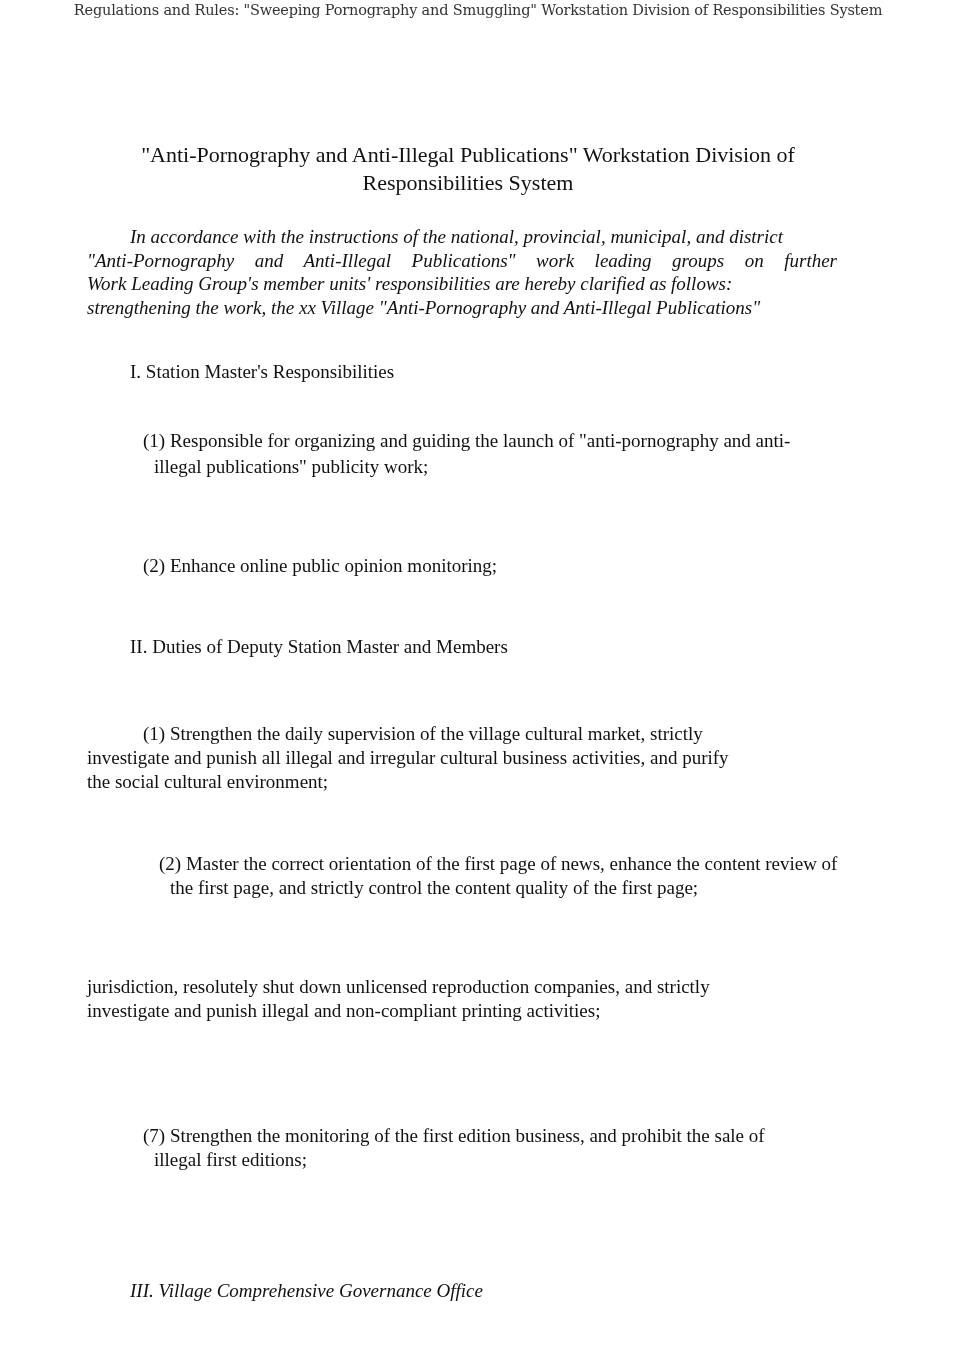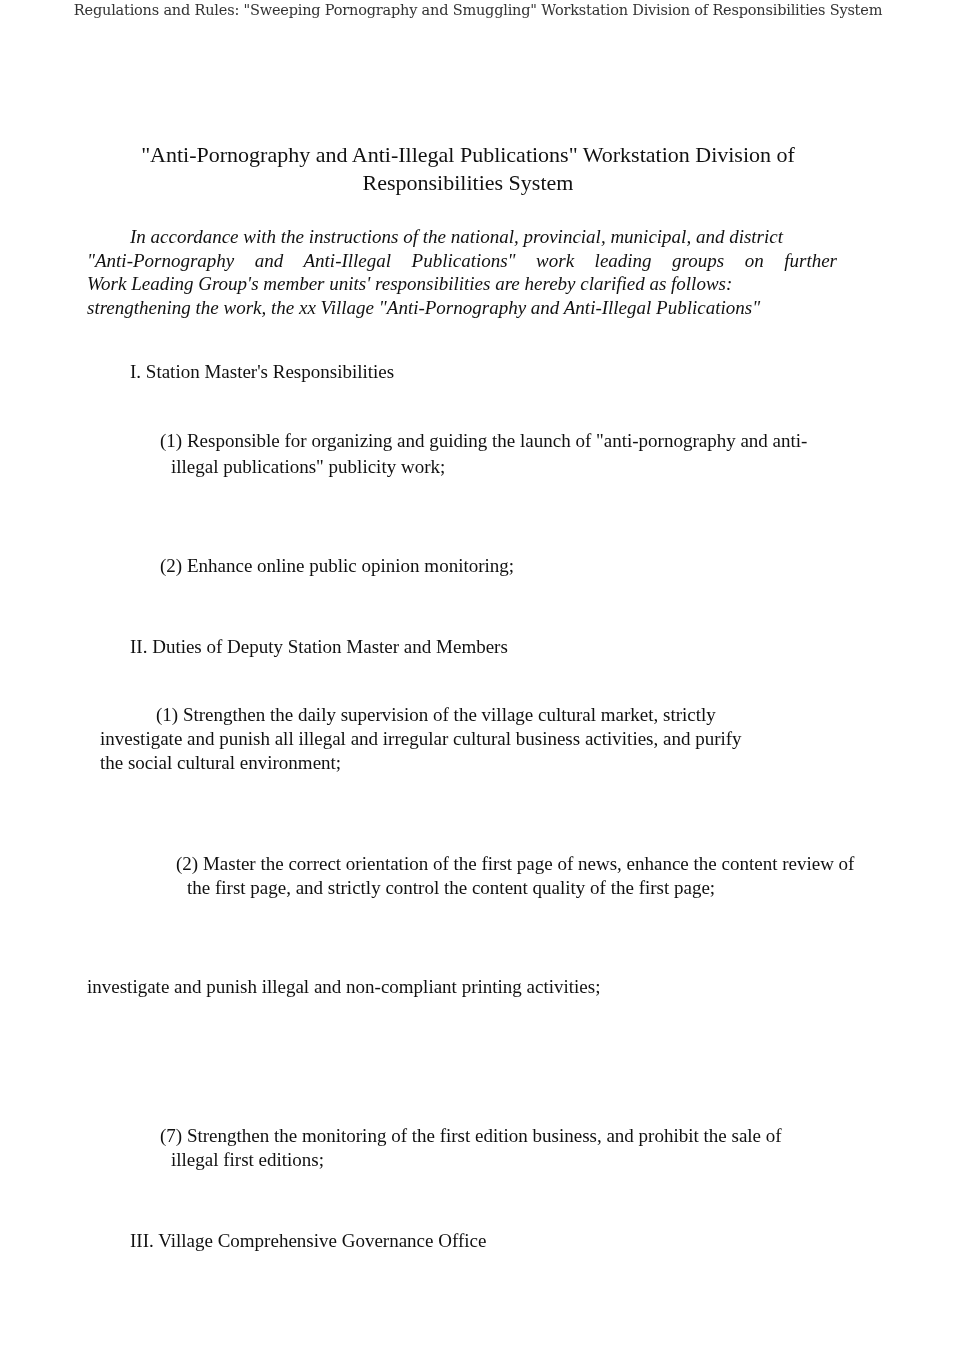--- a/index.html
+++ b/index.html
@@ -51,21 +51,21 @@
       line-height: 23.5px;
       font-style: italic;
     }
     .intro .line { display: block; white-space: nowrap; }
     .intro .justify {
       text-align: justify;
       text-align-last: justify;
       white-space: normal;
     }
     .section-heading { left: 130px; }
-    .item-hanging { left: 160px; }
+    .item-hanging { left: 143px; }
     .item-hanging .cont { display: block; padding-left: 11px; }
     .item-block { left: 87px; }
     .item-block .first { display: block; padding-left: 56px; }
     .line { display: block; }
   </style>
 </head>
 <body>
 
 <div class="running-header">Regulations and Rules: "Sweeping Pornography and Smuggling" Workstation Division of Responsibilities System</div>
 
@@ -87,33 +87,34 @@
   <span class="line">(1) Responsible for organizing and guiding the launch of   "anti-pornography and anti-</span>
   <span class="cont">illegal publications" publicity work;</span>
 </div>
 
 <div class="text item-hanging" style="top:554px;">
   <span class="line">(2) Enhance online public opinion monitoring;</span>
 </div>
 
 <div class="text section-heading" style="top:635px;">II. Duties of Deputy Station Master and Members</div>
 
-<div class="text item-block" style="top:703px;margin-left:13px;">
+<div class="text item-block" style="top:722px;">
   <span class="first">(1) Strengthen the daily supervision of the village cultural market, strictly</span>
   <span class="line">investigate and punish all illegal and irregular cultural business activities, and purify</span>
   <span class="line">the social cultural environment;</span>
 </div>
 
 <div class="text item-hanging" style="top:852px;margin-left:16px;">
   <span class="line">(2) Master the correct orientation of the first page of news, enhance the content review of</span>
   <span class="cont">the first page, and strictly control the content quality of the first page;</span>
 </div>
 
 <div class="text item-block" style="top:975px;">
+  <span class="line">jurisdiction, resolutely shut down unlicensed reproduction companies, and strictly</span>
   <span class="line">investigate and punish illegal and non-compliant printing activities;</span>
 </div>
 
 <div class="text item-hanging" style="top:1124px;">
   <span class="line">(7) Strengthen the monitoring of the first edition business, and prohibit the sale of</span>
   <span class="cont">illegal first editions;</span>
 </div>
 
-<div class="text section-heading" style="top:1229px;">III. Village Comprehensive Governance Office</div>
+<div class="text section-heading" style="top:1279px;font-style:italic;">III. Village Comprehensive Governance Office</div>
 
 </body></html>

